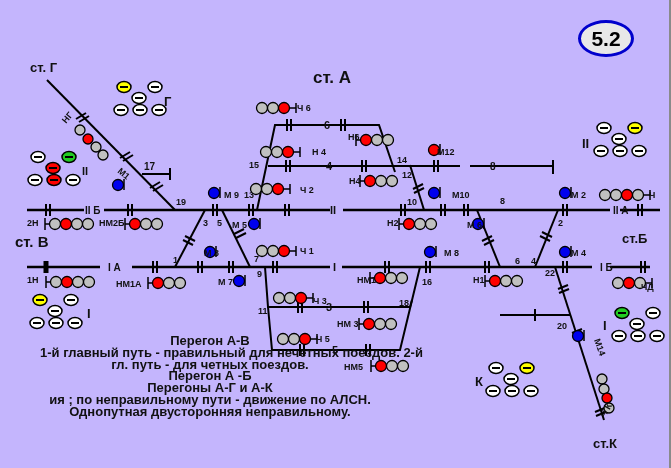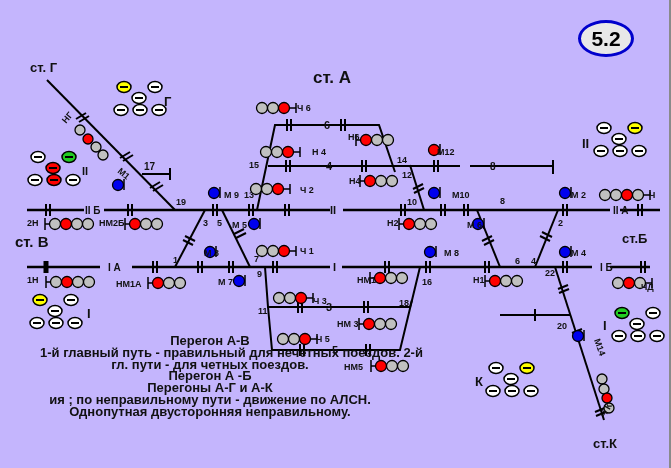--- a/index.html
+++ b/index.html
@@ -511,20 +511,20 @@
     <text x="87" y="318" font-size="13">I</text>
     <text x="582" y="148" font-size="13">II</text>
     <text x="603" y="330" font-size="13">I</text>
     <text x="475" y="386" font-size="13">К</text>
   </g>
 </svg>
 
 <div id="notes">
   <div>Перегон А-В</div>
   <div>1-й главный путь  - правильный для нечетных поездов. 2-й</div>
-  <div>гл. пути  - для четных поездов.</div>
+  <div>гл. путь  - для четных поездов.</div>
   <div>Перегон А -Б</div>
   <div>Перегоны А-Г и А-К</div>
   <div>ия ; по  неправильному пути - движение по АЛСН.</div>
   <div>Однопутная двусторонняя неправильному.</div>
 </div>
 
 </div>
 
 </body></html>

